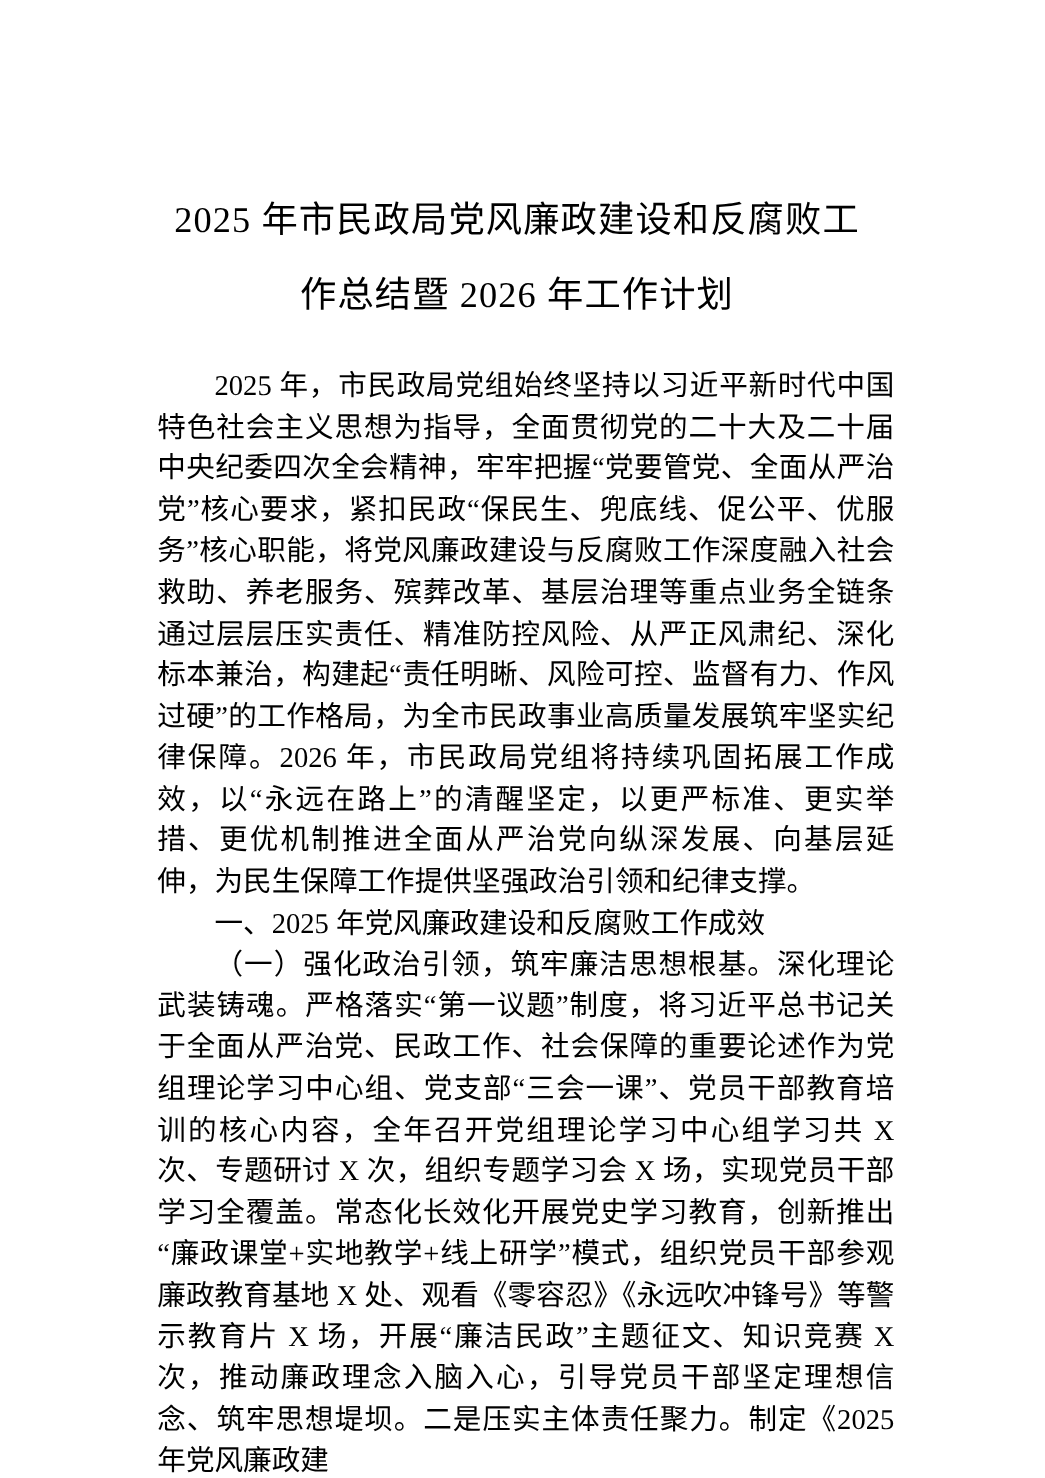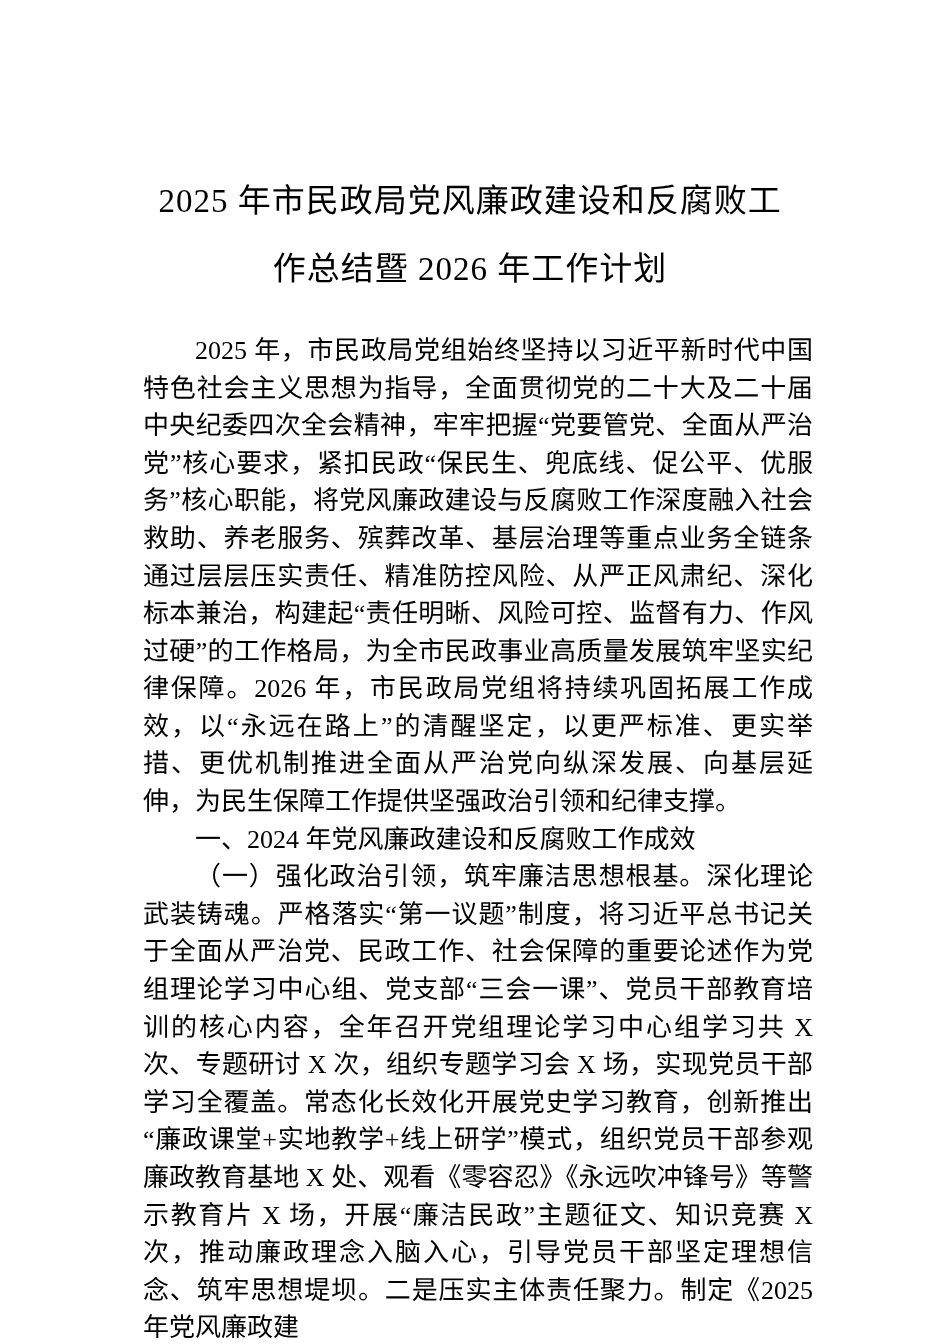--- a/index.html
+++ b/index.html
@@ -44,16 +44,16 @@
   }
 </style>
 </head>
 <body>
 
 <div class="page">
   <h1 class="doc-title">2025 年市民政局党风廉政建设和反腐败工作总结暨 2026 年工作计划</h1>
 
   <div class="doc-body">
     <p class="para">2025 年，市民政局党组始终坚持以习近平新时代中国特色社会主义思想为指导，全面贯彻党的二十大及二十届中央纪委四次全会精神，牢牢把握“党要管党、全面从严治党”核心要求，紧扣民政“保民生、兜底线、促公平、优服务”核心职能，将党风廉政建设与反腐败工作深度融入社会救助、养老服务、殡葬改革、基层治理等重点业务全链条通过层层压实责任、精准防控风险、从严正风肃纪、深化标本兼治，构建起“责任明晰、风险可控、监督有力、作风过硬”的工作格局，为全市民政事业高质量发展筑牢坚实纪律保障。2026 年，市民政局党组将持续巩固拓展工作成效，以“永远在路上”的清醒坚定，以更严标准、更实举措、更优机制推进全面从严治党向纵深发展、向基层延伸，为民生保障工作提供坚强政治引领和纪律支撑。</p>
-    <p class="para">一、2024 年党风廉政建设和反腐败工作成效</p>
+    <p class="para">一、2025 年党风廉政建设和反腐败工作成效</p>
     <p class="para">（一）强化政治引领，筑牢廉洁思想根基。深化理论武装铸魂。严格落实“第一议题”制度，将习近平总书记关于全面从严治党、民政工作、社会保障的重要论述作为党组理论学习中心组、党支部“三会一课”、党员干部教育培训的核心内容，全年召开党组理论学习中心组学习共 X 次、专题研讨 X 次，组织专题学习会 X 场，实现党员干部学习全覆盖。常态化长效化开展党史学习教育，创新推出“廉政课堂+实地教学+线上研学”模式，组织党员干部参观廉政教育基地 X 处、观看《零容忍》《永远吹冲锋号》等警示教育片 X 场，开展“廉洁民政”主题征文、知识竞赛 X 次，推动廉政理念入脑入心，引导党员干部坚定理想信念、筑牢思想堤坝。二是压实主体责任聚力。制定《2025 年党风廉政建</p>
   </div>
 </div>
 
 </body></html>

